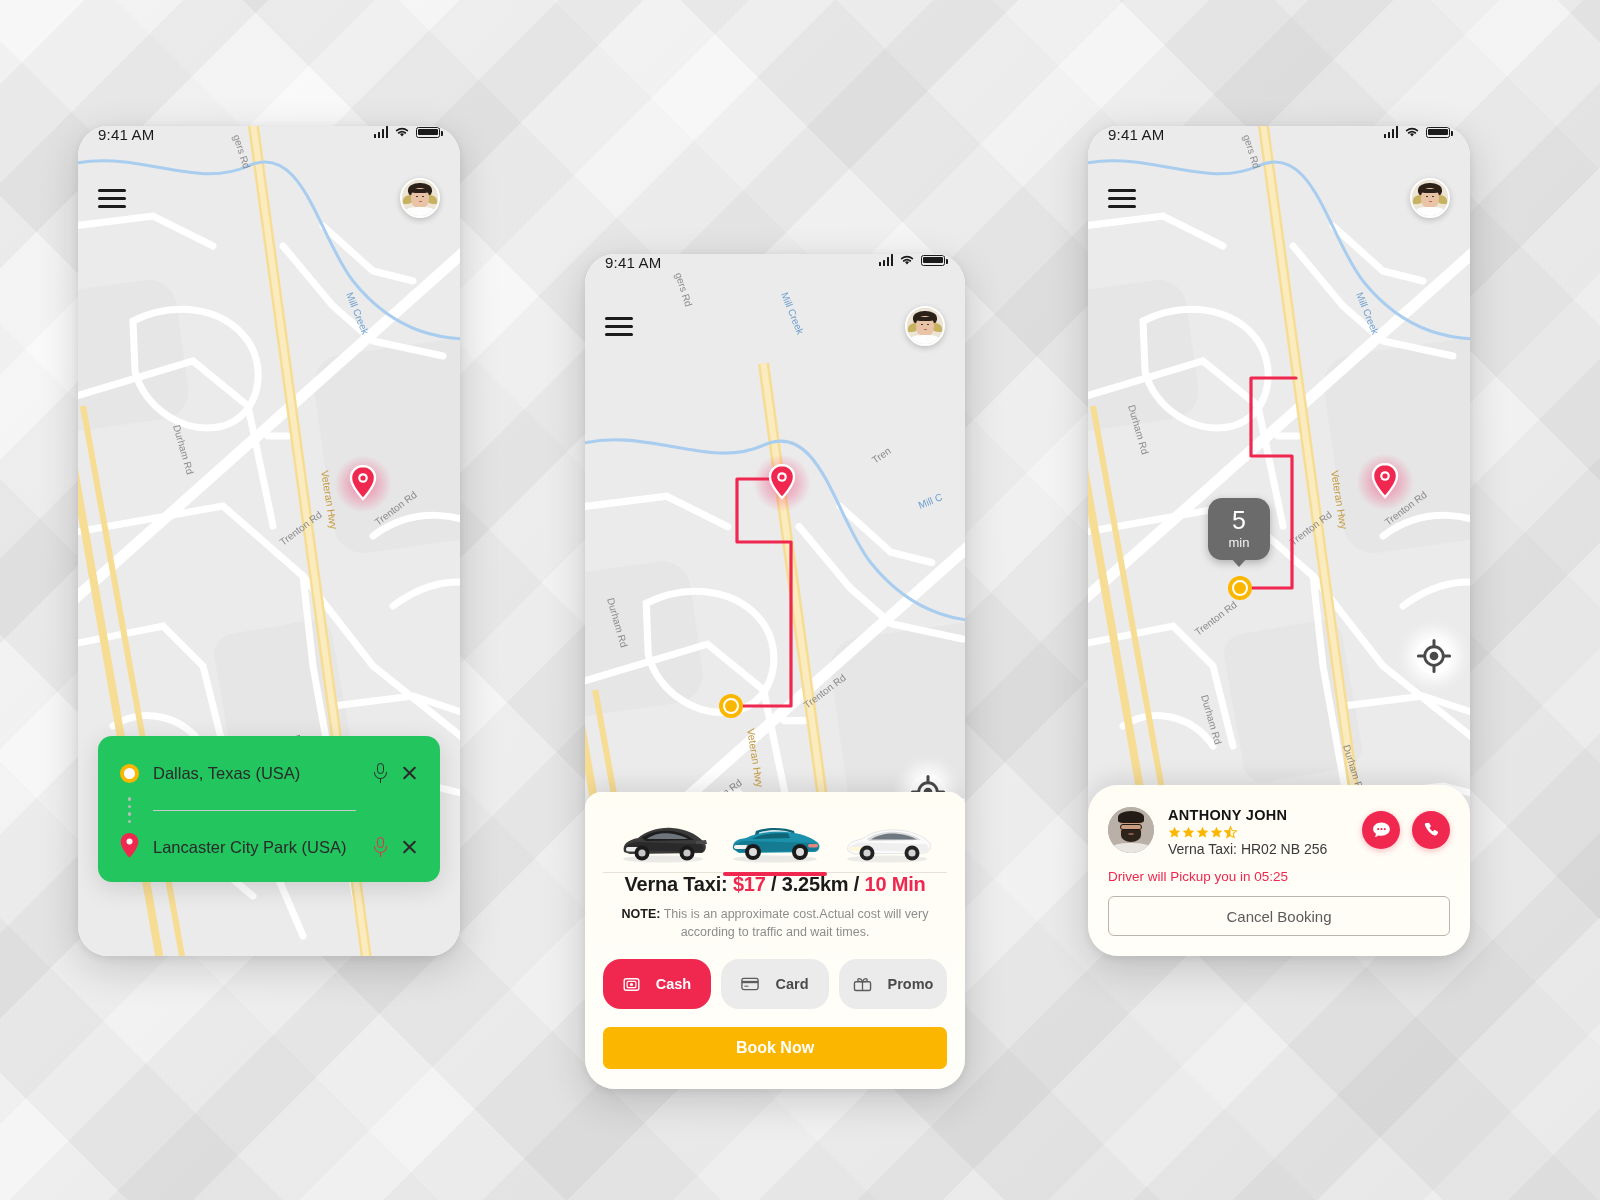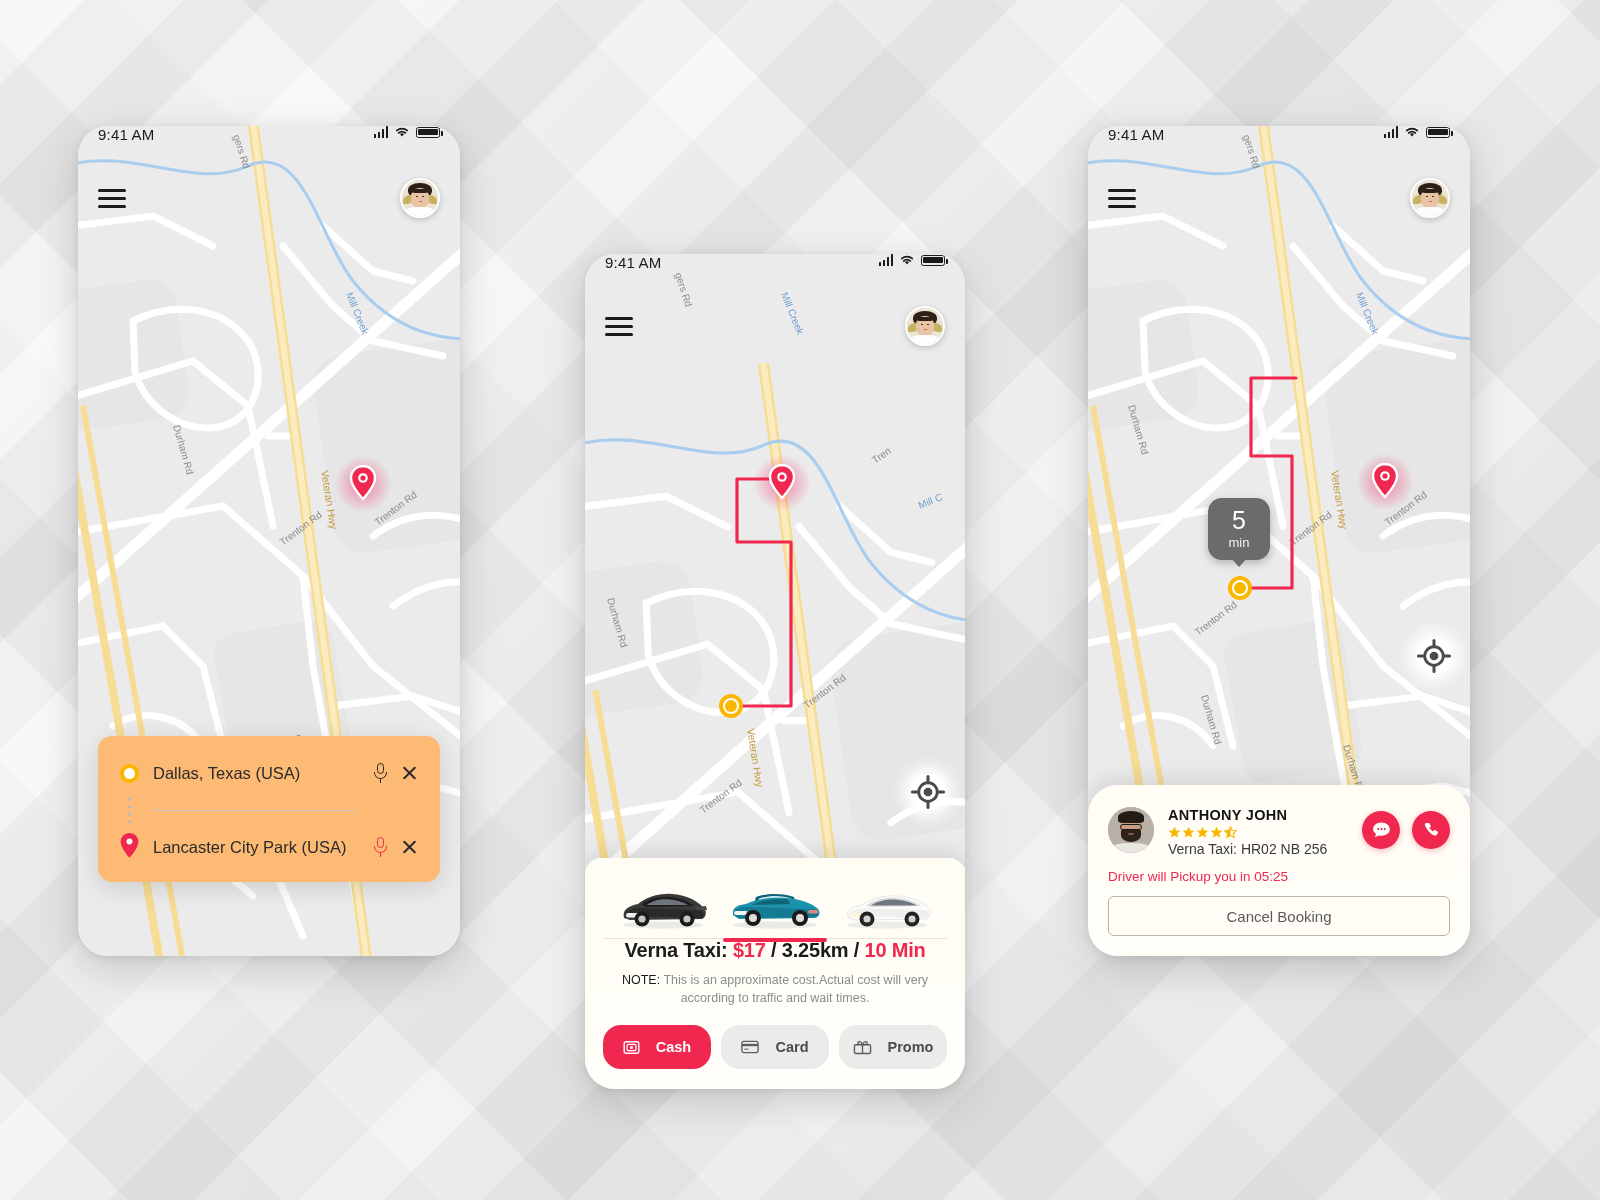--- a/index.html
+++ b/index.html
@@ -143,21 +143,21 @@
 
   
   .card {
     position:absolute; left:0; right:0; bottom:0; z-index:30;
     background: linear-gradient(#fffdf4, #fffef9);
     border-radius: 16px 16px 0 0;
     box-shadow: 0 -6px 22px rgba(0,0,0,0.10);
   }
 
   
-  #card1 { bottom: 74px; padding: 20px 22px 18px; border-radius:14px; left:20px; right:20px; box-shadow:0 6px 26px rgba(0,0,0,.13); background:#fdba74;}
+  #card1 { bottom: 74px; padding: 20px 22px 18px; border-radius:14px; left:20px; right:20px; box-shadow:0 6px 26px rgba(0,0,0,.13); background:#22c55e;}
   .sr-row { display:flex; align-items:center; gap:14px; height:34px; }
   .sr-text { flex:1; font-size:16.5px; color:#2a2a2a; }
   .sr-icons { display:flex; align-items:center; gap:14px; }
   .mic { width:13px; height:20px; position:relative; }
   .mic .cap { position:absolute; left:3px; top:0; width:7px; height:11px; border-radius:4px; border:1.4px solid currentColor; }
   .mic .arc { position:absolute; left:0; top:9px; width:13px; height:7px; border:1.4px solid currentColor; border-top:none; border-radius:0 0 8px 8px; }
   .mic .stem{ position:absolute; left:5.8px; top:16px; width:1.4px; height:4px; background:currentColor; }
   .xmark { width:17px; height:17px; position:relative; cursor:pointer; }
   .xmark::before,.xmark::after{content:"";position:absolute;left:0;top:7.5px;width:17px;height:2px;background:#2a2a2a;border-radius:1px;}
   .xmark::before{transform:rotate(45deg);} .xmark::after{transform:rotate(-45deg);}
@@ -172,24 +172,24 @@
   #card2 { padding: 16px 18px 20px; }
   .car-tabs { display:flex; align-items:flex-end; justify-content:space-around; padding: 4px 4px 0; }
   .car-tab { width:104px; display:flex; flex-direction:column; align-items:center; cursor:pointer; }
   .car-tab .ill { height:52px; display:flex; align-items:flex-end; justify-content:center; }
   .tab-underline { height:4px; width:100%; background:transparent; border-radius:3px; margin-top:8px; }
   .car-tab.active .tab-underline { background:#F0274F; }
   .tabs-divider { height:1px; background:#e6e3d9; margin-top:-4px; }
   .fare-line { text-align:center; font-size:20px; font-weight:bold; color:#1b1b1b; letter-spacing:-.2px; }
   .fare-line .accent { color:#F0274F; }
   .note { text-align:center; font-size:12.5px; color:#8d8d8d; margin-top:9px; line-height:1.45; padding:0 16px; }
-  .note b { color:#1b1b1b; font-weight:normal; }
+  .note b { color:#1b1b1b; font-weight:bold; }
   .pay-row { display:flex; justify-content:space-between; gap:10px; margin-top:18px; }
   .pay-btn {
-    flex:1; height:44px; border-radius:18px; background:#ebebeb;
+    flex:1; height:50px; border-radius:18px; background:#ebebeb;
     display:flex; align-items:center; justify-content:center; gap:16px;
     font-size:14.5px; color:#4b4b4b; font-weight:bold; cursor:pointer;
   }
   .pay-btn.active { background:#F0274F; color:#fff; }
   .cta {
     display:block; width:100%; height:42px; margin-top:18px; border:none;
     border-radius:7px; background:#FBB600; color:#fff; font-size:16px;
     font-weight:bold; cursor:pointer; font-family:inherit;
   }
 
@@ -581,20 +581,21 @@
           <svg width="19" height="15" viewBox="0 0 20 16">
             <rect x="1.4" y="5" width="17.2" height="9.4" rx="1.6" fill="none" stroke="#5c5c5c" stroke-width="1.5"></rect>
             <line x1="10" y1="5" x2="10" y2="14.4" stroke="#5c5c5c" stroke-width="1.4"></line>
             <path d="M10 5 C8.6 1 4.6 1 5 3.6 C5.3 5 8 5 10 5z" fill="none" stroke="#5c5c5c" stroke-width="1.4"></path>
             <path d="M10 5 C11.4 1 15.4 1 15 3.6 C14.7 5 12 5 10 5z" fill="none" stroke="#5c5c5c" stroke-width="1.4"></path>
           </svg>
           <span>Promo</span>
         </div>
       </div>
 
+      <button class="cta">Book Now</button>
     </div>
   </div>
 </div>
 
 <div class="phone" id="phone3">
   <div class="screen">
     <div class="map">
       <svg viewBox="0 0 382 830" preserveAspectRatio="xMidYMid slice">
         <use href="#maptiles" transform="translate(-5,-20)"></use>
         <g font-family="Liberation Sans, sans-serif" font-size="10" fill="#8a8a8a">

